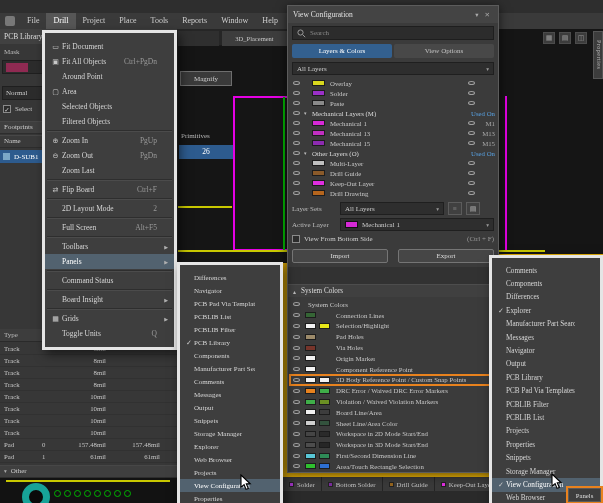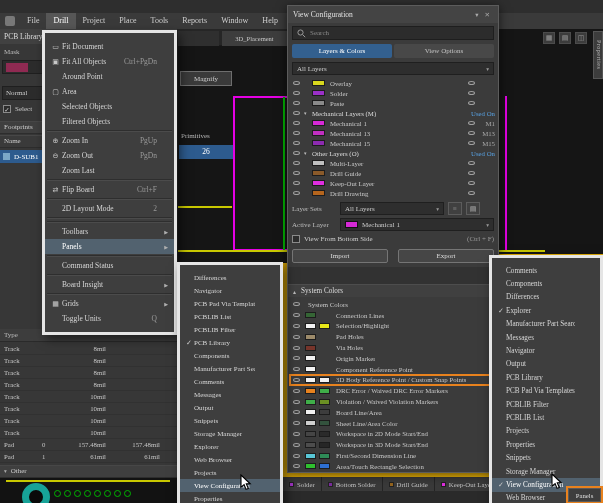--- a/index.html
+++ b/index.html
@@ -732,20 +732,26 @@
       </div>
 
 
       <div class="mrow sep">
         
         
         
         
       </div>
 
+      <div class="mrow">
+        <span class="mpre"></span>
+        <span class="mlabel">Full Screen</span>
+        <span class="mshort">Alt+F5</span>
+        <span class="marrow"></span>
+      </div>
 
       <div class="mrow sep">
         
         
         
         
       </div>
 
       <div class="mrow">
         <span class="mpre"></span>

